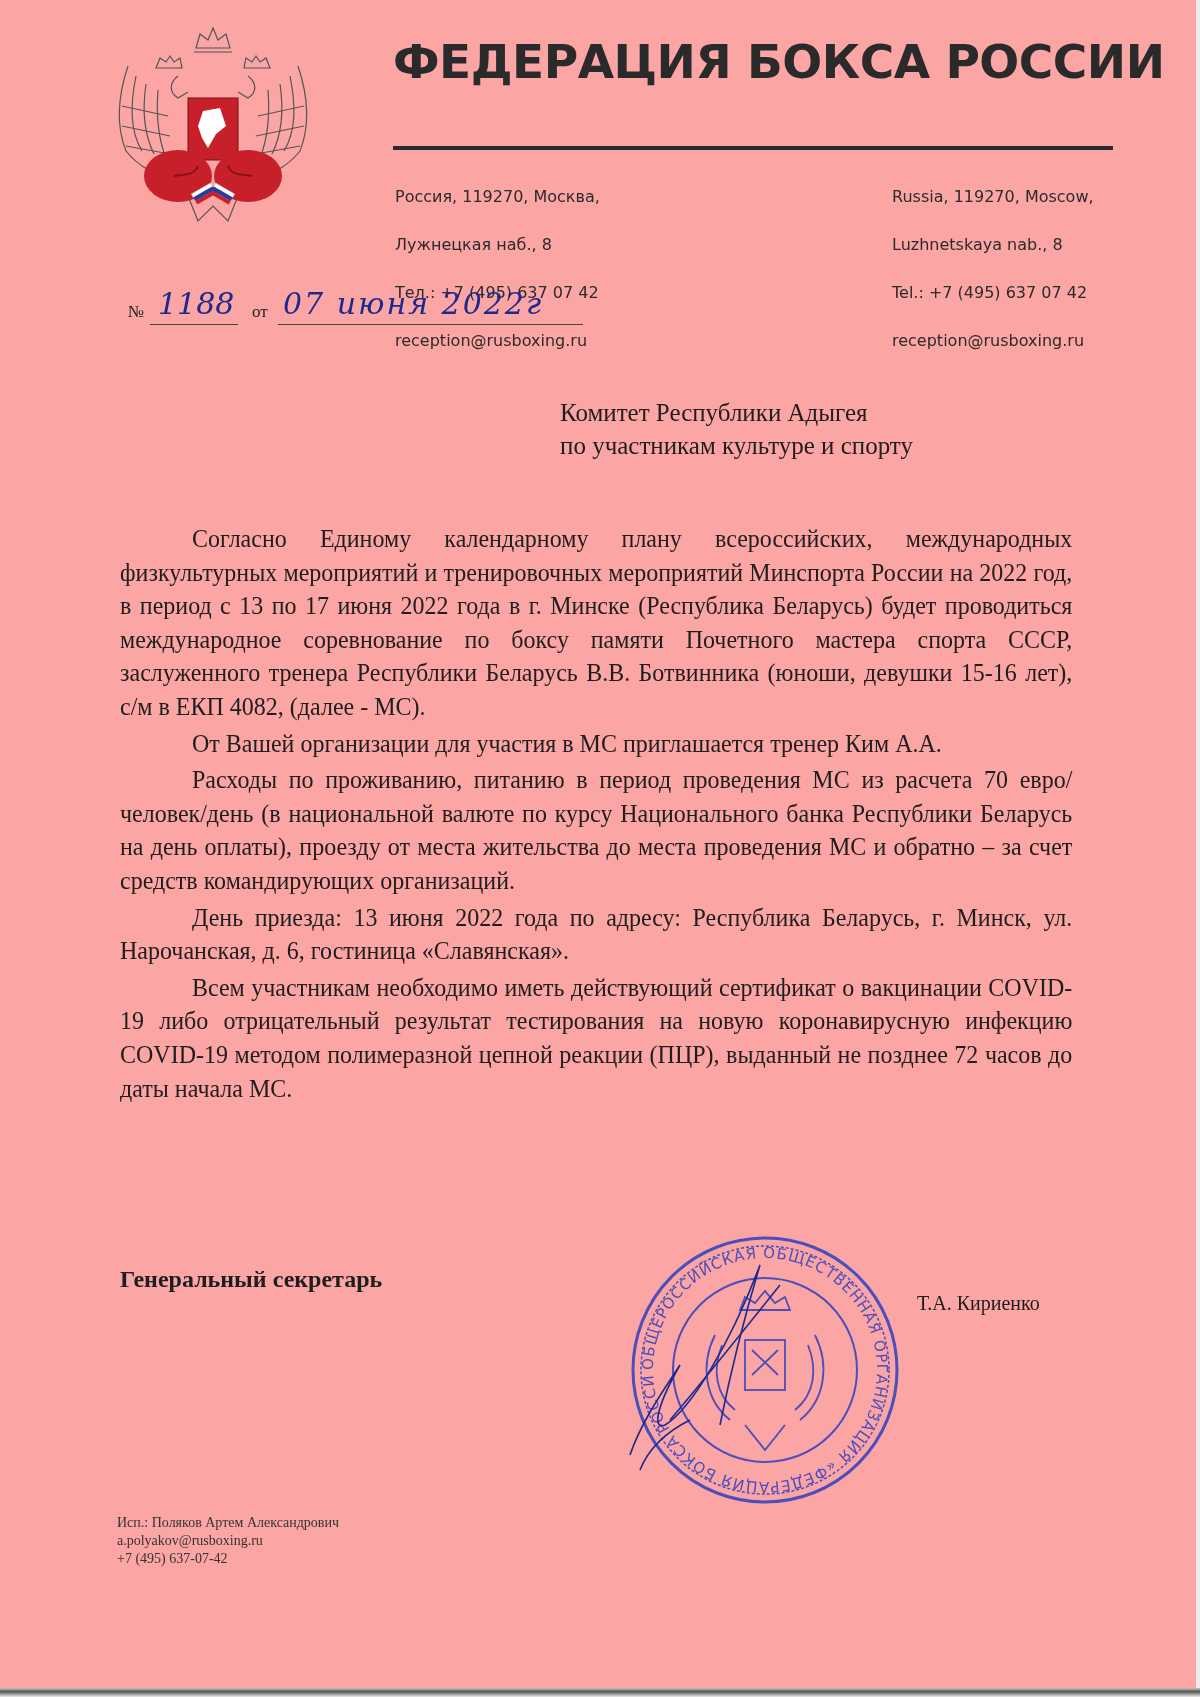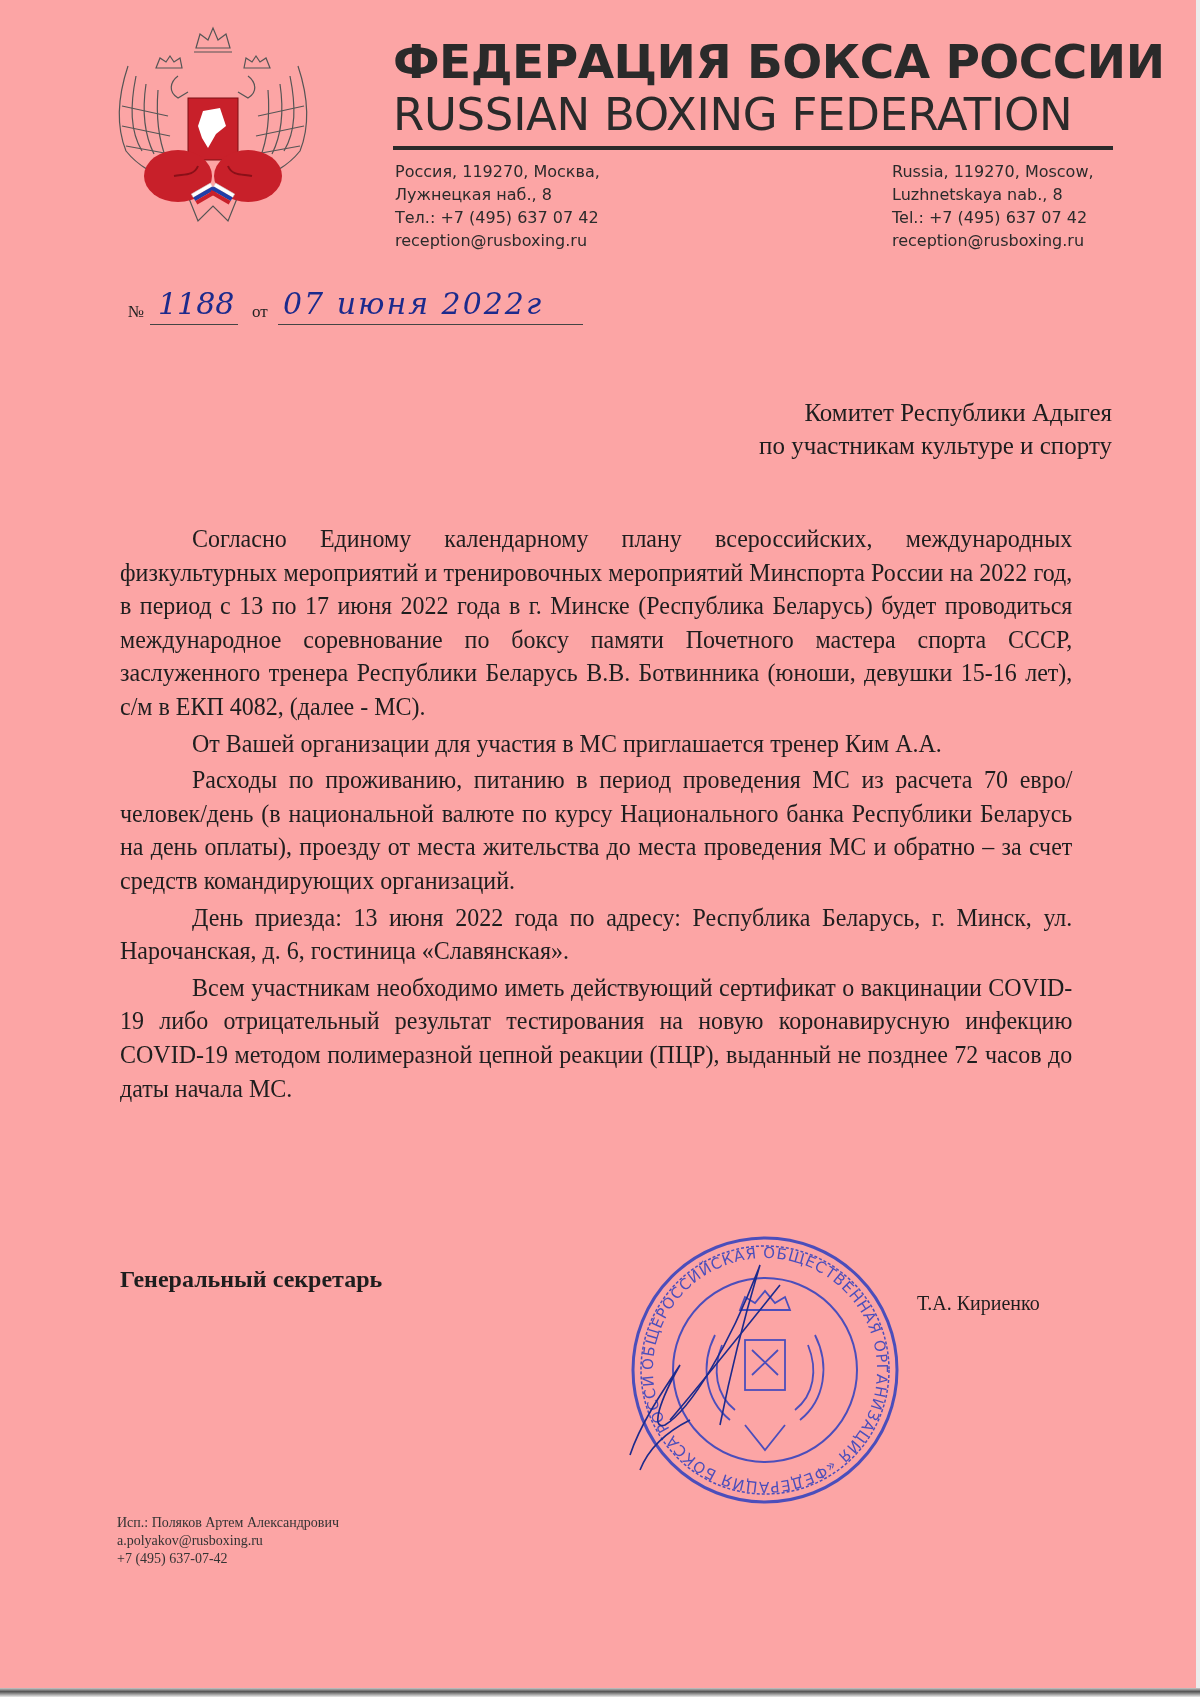--- a/index.html
+++ b/index.html
@@ -9,36 +9,36 @@
   .page-right-edge { position: absolute; left: 1196px; top: 0; width: 4px; height: 1690px; background: #ececec; }
 
   
   .emblem { position: absolute; left: 108px; top: 26px; width: 210px; height: 200px; }
   .org-name-ru { position: absolute; left: 393px; top: 34px; font-family: "DejaVu Sans", sans-serif; font-weight: bold; font-size: 47px; letter-spacing: -0.5px; color: #2a2a2a; white-space: nowrap; }
   .org-name-en { position: absolute; left: 393px; top: 88px; font-family: "DejaVu Sans", sans-serif; font-size: 45px; letter-spacing: -0.3px; color: #2a2a2a; white-space: nowrap; }
   .header-rule { position: absolute; left: 393px; top: 146px; width: 720px; height: 4px; background: #2b2b2b; }
   .addr { position: absolute; top: 160px; font-family: "DejaVu Sans", sans-serif; font-size: 16px; line-height: 23px; color: #2b2b2b; }
   .addr-ru { left: 395px; }
   .addr-en { left: 892px; }
-  .addr div { white-space: nowrap; }
+  .addr div { white-space: nowrap; margin-top: 25px; }
 
   
   .reg-line { position: absolute; left: 128px; top: 290px; height: 40px; width: 470px; }
   .reg-label { position: absolute; font-size: 17px; top: 12px; color: #222; }
   .reg-no-label { left: 0; }
   .reg-from-label { left: 124px; }
   .hand { position: absolute; font-family: "DejaVu Serif", serif; font-style: italic; color: #1c2a8c; font-size: 30px; top: -4px; white-space: nowrap; }
   .hand-number { left: 30px; }
   .hand-date { left: 155px; letter-spacing: 2px; }
   .reg-underline { position: absolute; height: 1px; background: #444; top: 34px; }
   .ul-number { left: 22px; width: 88px; }
   .ul-date { left: 150px; width: 305px; }
 
   
-  .addressee { position: absolute; left: 560px; top: 396px; width: 552px; text-align: right; font-size: 25px; line-height: 33px; }
+  .addressee { position: absolute; left: 560px; top: 396px; width: 552px; font-size: 25px; line-height: 33px; }
 
   
   .body-text { position: absolute; left: 120px; top: 522px; width: 992px; font-size: 25px; line-height: 33.6px; text-align: justify; transform: scaleX(0.96); transform-origin: left top; }
   .body-text p { margin: 0; text-indent: 75px; }
   .body-text p + p { margin-top: 3px; }
 
   
   .sign-title { position: absolute; left: 120px; top: 1266px; font-size: 24px; font-weight: bold; }
   .sign-name { position: absolute; left: 917px; top: 1292px; font-size: 20px; text-align: center; }
   .stamp { position: absolute; left: 620px; top: 1225px; width: 290px; height: 290px; }
@@ -97,21 +97,20 @@
       <rect x="86" y="170" width="22" height="4" fill="#c8202a"></rect>
     </g>
     <g transform="rotate(30 114 170)">
       <rect x="102" y="162" width="22" height="4" fill="#ffffff" stroke="#ccc" stroke-width="0.5"></rect>
       <rect x="102" y="166" width="22" height="4" fill="#1f3fa8"></rect>
       <rect x="102" y="170" width="22" height="4" fill="#c8202a"></rect>
     </g>
   </svg>
 
   <div class="org-name-ru">ФЕДЕРАЦИЯ БОКСА РОССИИ</div>
-  <div class="org-name-en">RUSSIAN BOXING FEDERATION</div>
   <div class="header-rule"></div>
 
   <div class="addr addr-ru">
     <div>Россия, 119270, Москва,</div>
     <div>Лужнецкая наб., 8</div>
     <div>Тел.: +7 (495) 637 07 42</div>
     <div>reception@rusboxing.ru</div>
   </div>
   <div class="addr addr-en">
     <div>Russia, 119270, Moscow,</div>

